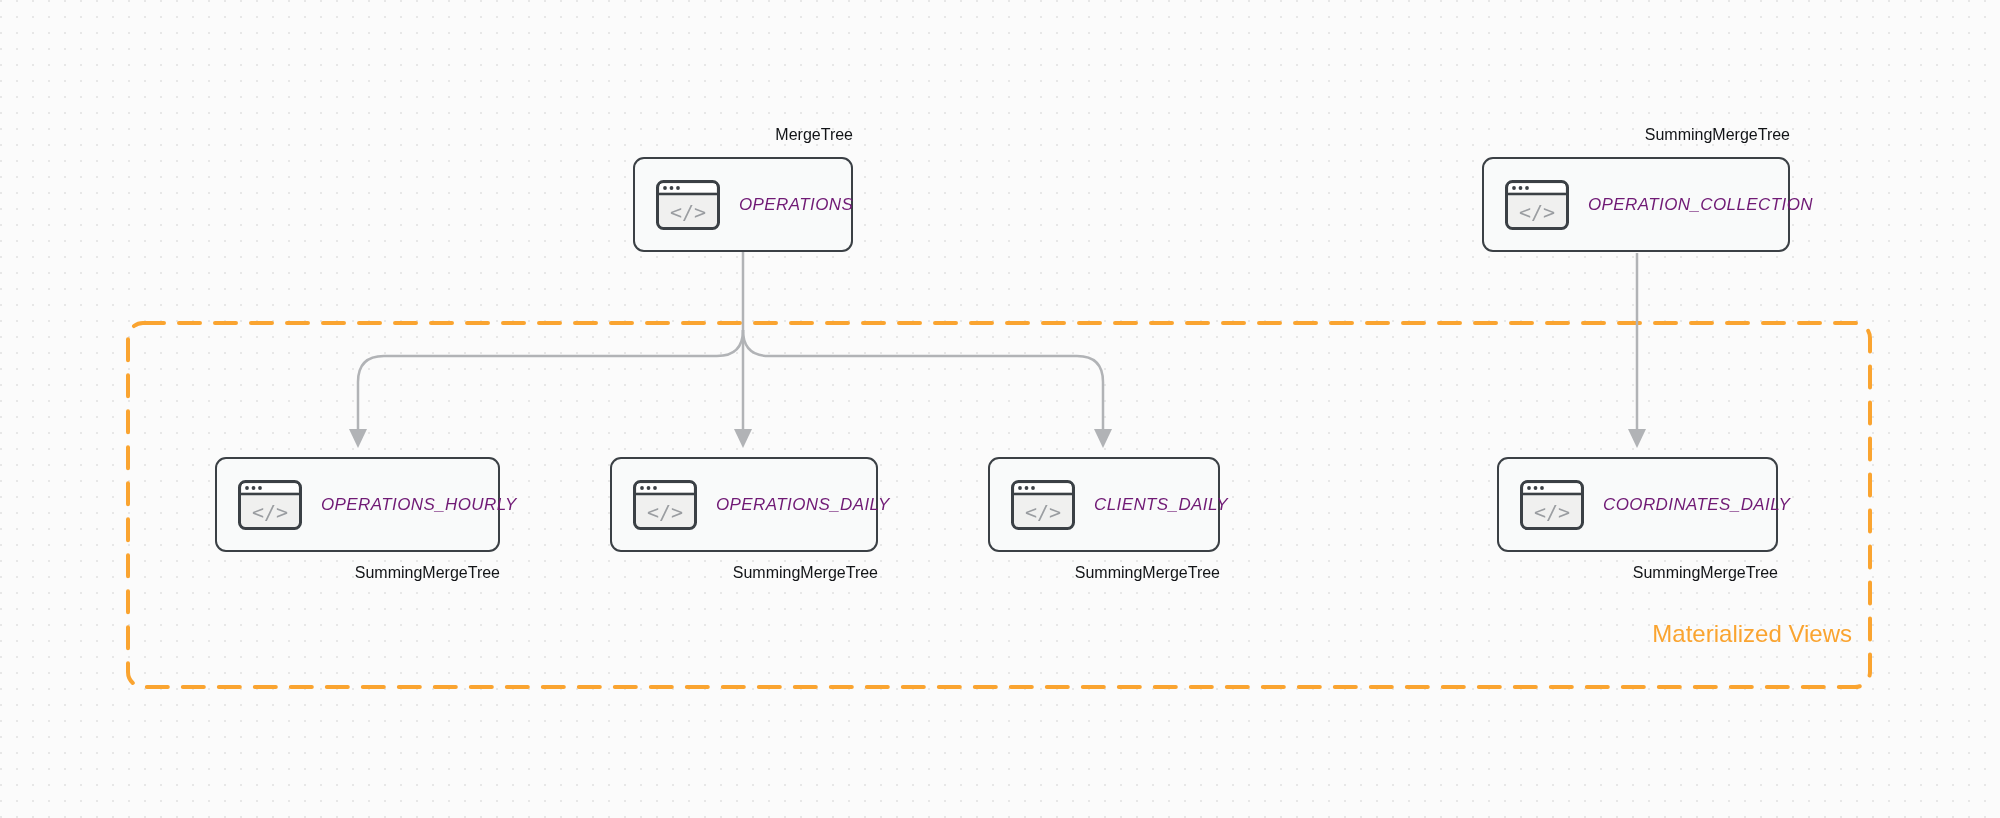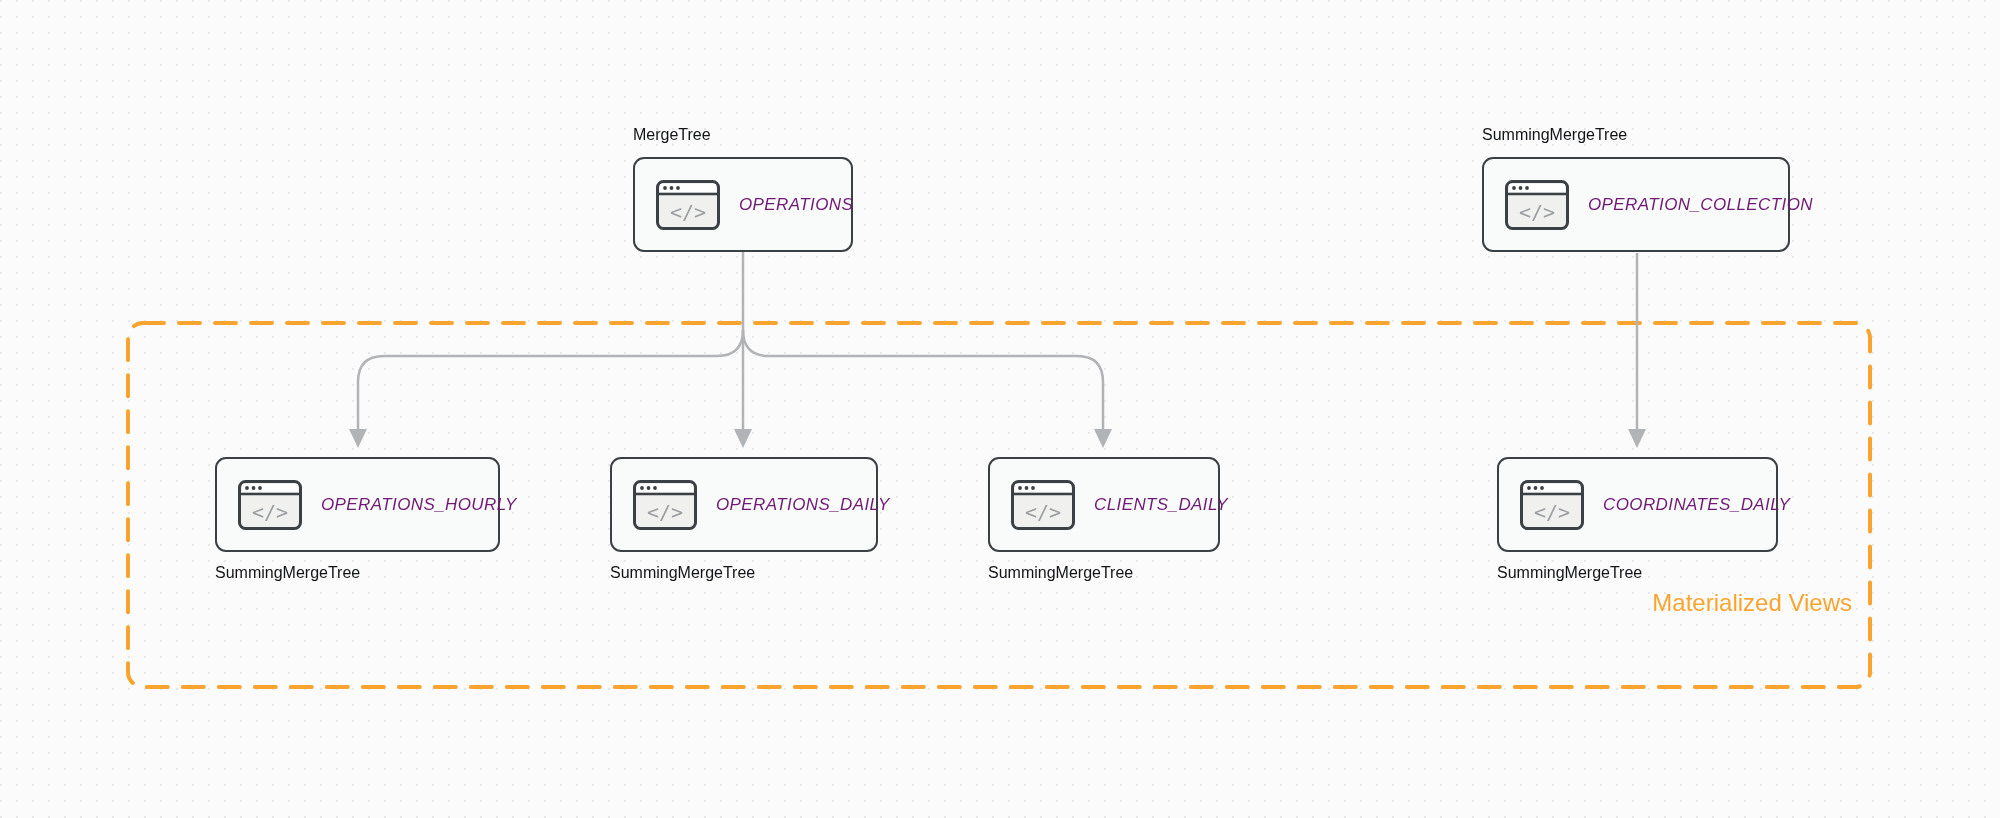--- a/index.html
+++ b/index.html
@@ -37,30 +37,30 @@
   .node .nlabel {
     font-style: italic;
     font-size: 17px;
     letter-spacing: 0.4px;
     color: #701a75;
     white-space: nowrap;
   }
   .engine {
     position: absolute;
     width: 100%;
-    text-align: left;
+    text-align: right;
     font-size: 16px;
     color: #121417;
     white-space: nowrap;
   }
   .engine.above { top: -31px; }
   .engine.below { top: 107px; }
   .group-label {
     position: absolute;
-    top: 589px;
+    top: 620px;
     right: 148px;
     font-size: 24px;
     font-weight: 500;
     color: #faa430;
     white-space: nowrap;
   }
   .icon-window { flex: 0 0 auto; }
 </style>
 </head>
 <body>

